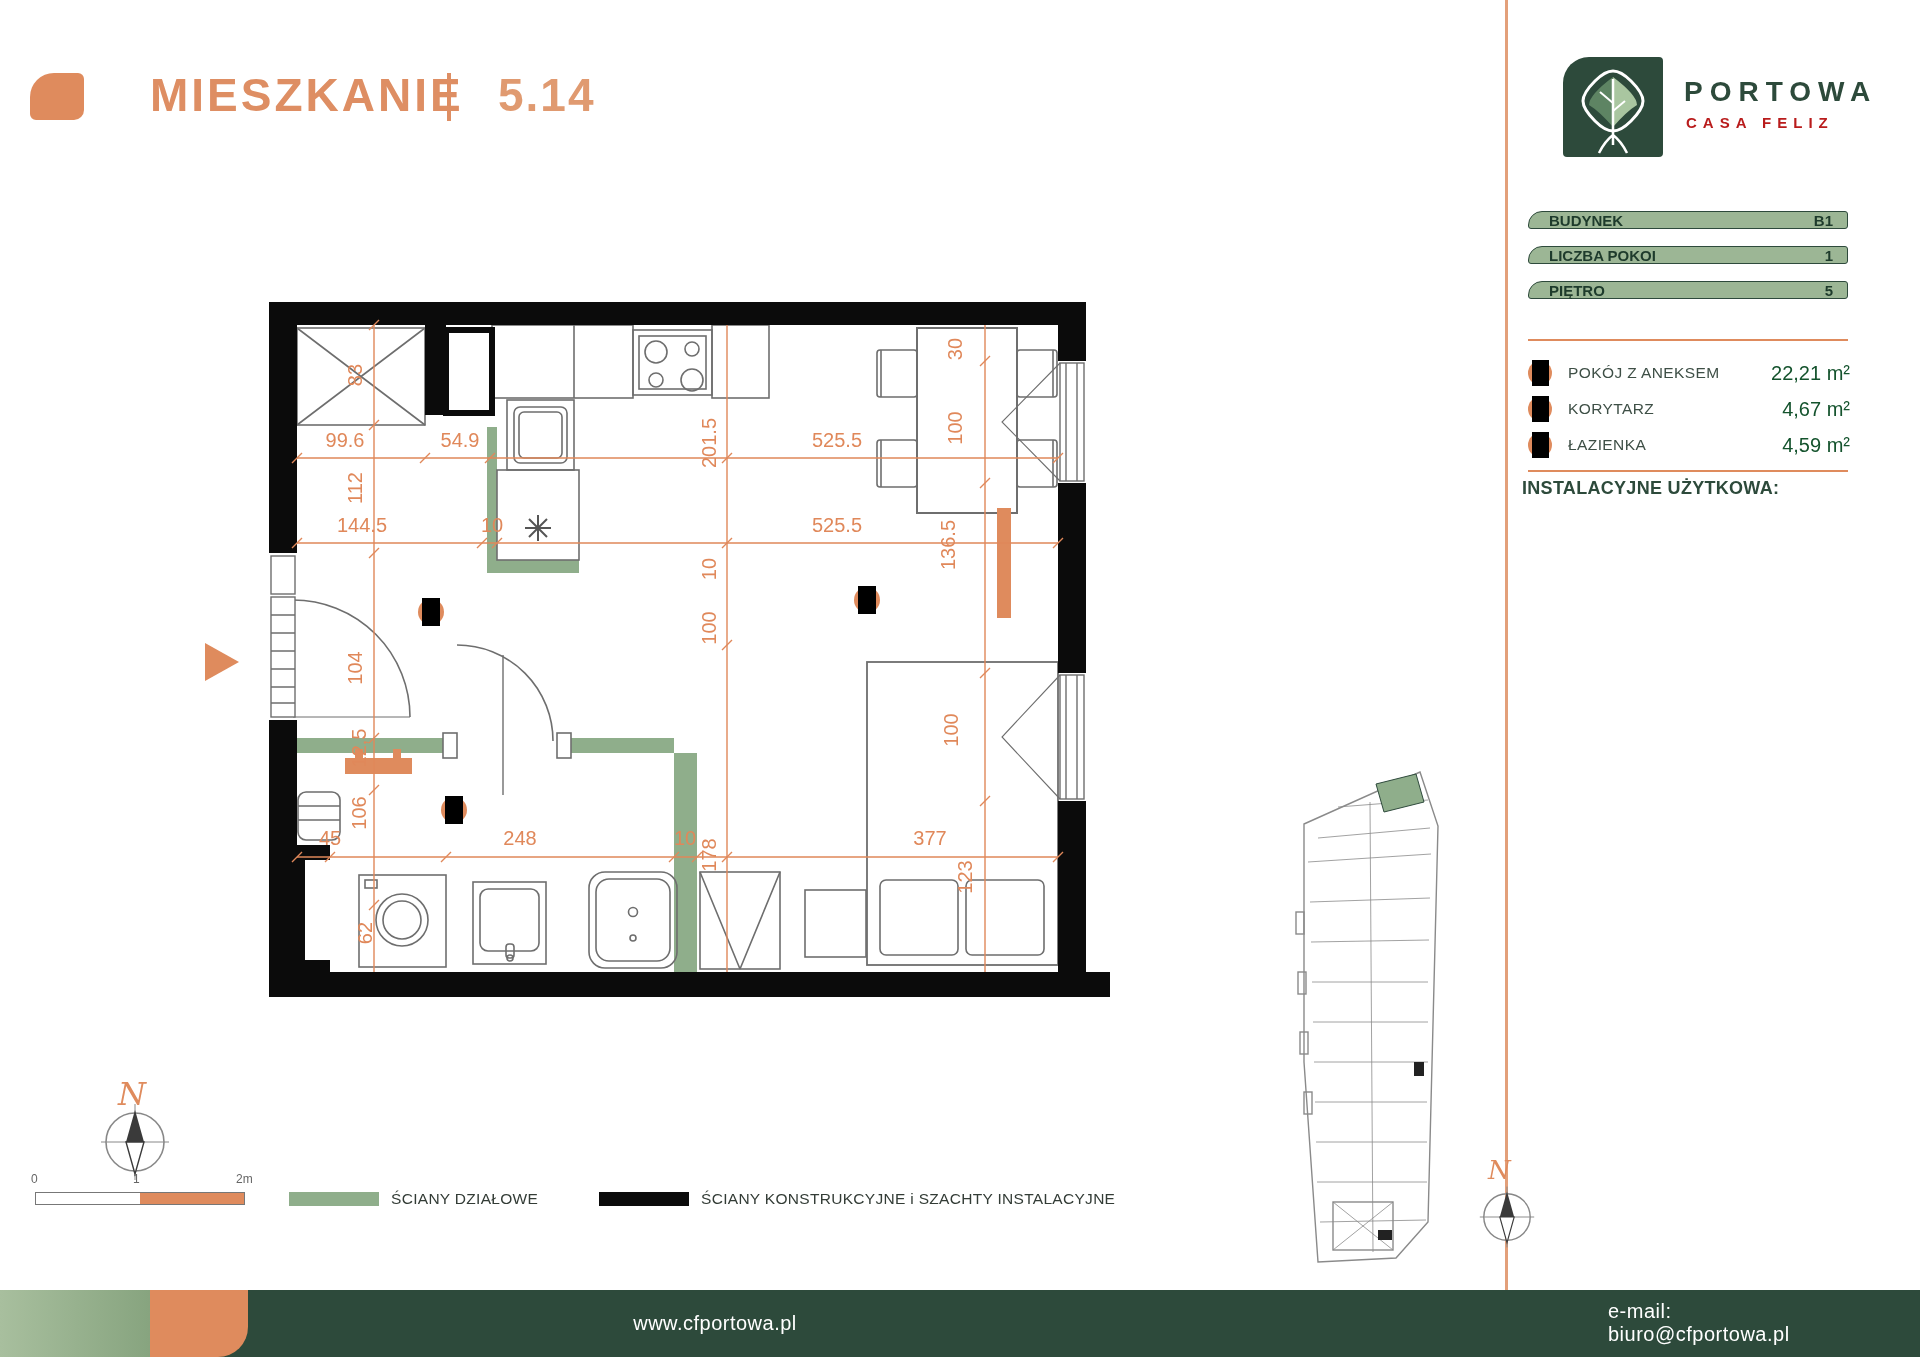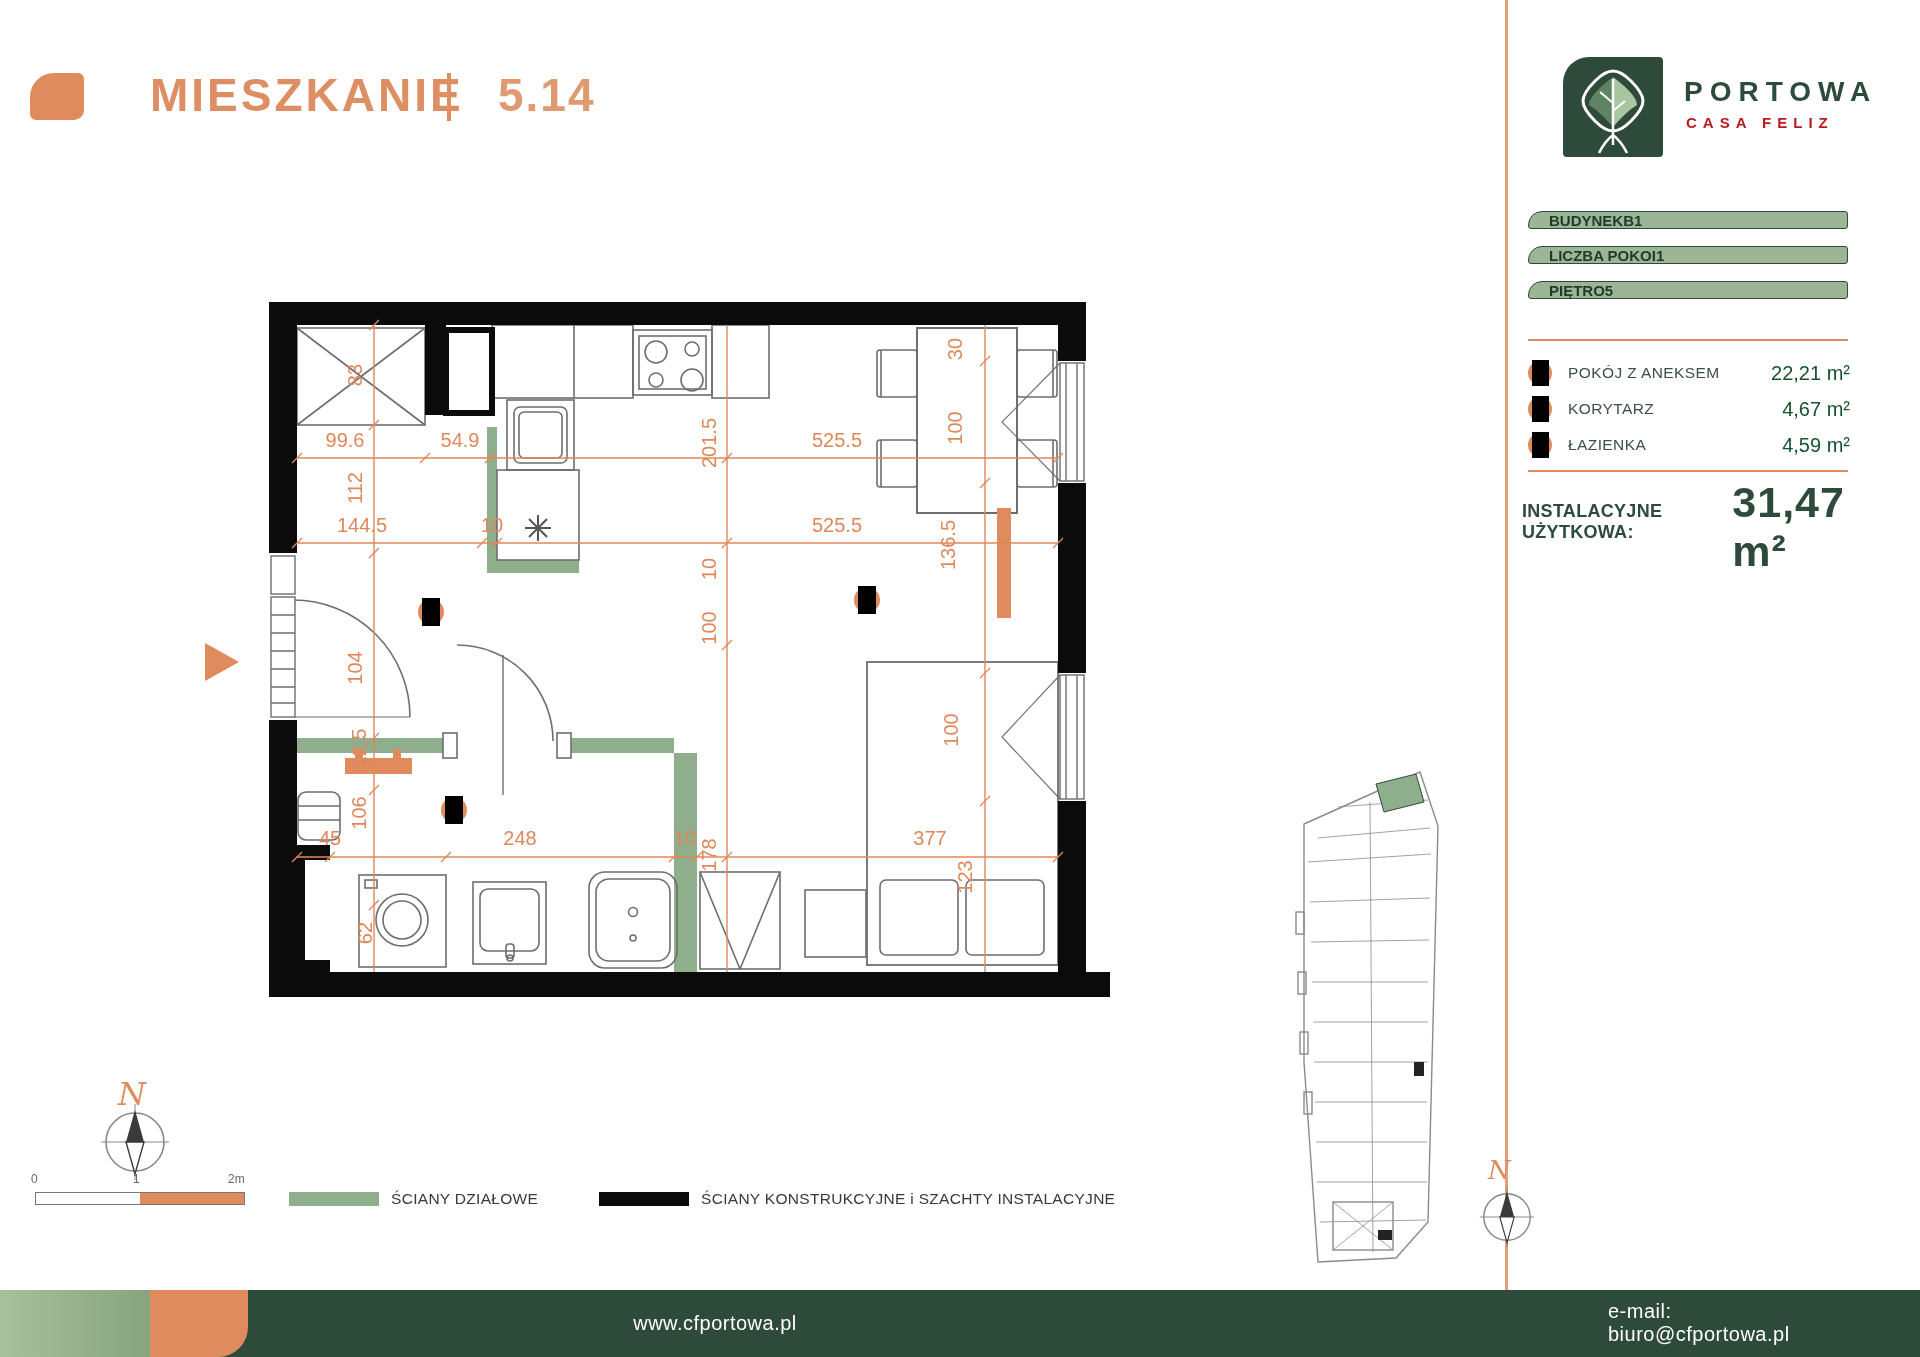--- a/index.html
+++ b/index.html
@@ -16,21 +16,21 @@
   
   .v-divider{position:absolute;left:1505px;top:0;width:3px;height:1357px;background:#E3A07A;}
   .logo-box{position:absolute;left:1563px;top:57px;width:100px;height:100px;background:#2D4A3B;
             border-radius:26px 4px 4px 4px;}
   .brand-name{position:absolute;left:1684px;top:76px;font-size:28px;font-weight:bold;color:#2D4A3B;
               letter-spacing:7px;}
   .brand-sub{position:absolute;left:1686px;top:114px;font-size:15px;font-weight:bold;color:#b91c1c;
              letter-spacing:6px;}
   .info-row{position:absolute;left:1528px;width:320px;height:18px;background:#9CB695;
             border:1.6px solid #2E4A3C;border-radius:14px 3px 3px 3px;box-sizing:border-box;
-            display:flex;align-items:center;padding:0 14px 0 20px;
+            display:flex;align-items:center;justify-content:space-between;padding:0 14px 0 20px;
             font-size:15px;font-weight:bold;color:#1E3B2C;}
   .hr-orange{position:absolute;left:1528px;width:320px;height:0;border-top:2.5px solid #DF8B5D;}
   .room-row{position:absolute;left:1528px;width:322px;height:26px;display:flex;align-items:center;}
   .room-ico{position:relative;width:26px;height:26px;flex:0 0 26px;margin-right:14px;}
   .room-ico .circ{position:absolute;left:0;top:1px;width:24px;height:24px;border-radius:50%;background:#DF8B5D;}
   .room-ico .blk{position:absolute;left:4px;top:0;width:17px;height:26px;background:#000;}
   .room-name{font-size:15.5px;color:#3E4F46;letter-spacing:0.4px;flex:1;}
   .room-area{font-size:20px;color:#14532d;}
   .total-line{position:absolute;left:1522px;top:478px;width:352px;display:flex;align-items:baseline;}
   .total-label{font-size:18px;font-weight:bold;color:#2D4A3B;letter-spacing:0.3px;}
@@ -122,21 +122,20 @@
         <span class="blk"></span>
       </span>
     <span class="room-name">ŁAZIENKA</span>
     <span class="room-area">4,59 m²</span>
   </div>
 
   <div class="hr-orange" style="top:470px"></div>
 
   <div class="total-line">
     <span class="total-label">INSTALACYJNE UŻYTKOWA:</span>
-    <span class="total-value">31,47 m²</span>
   </div>
 
   <svg id="plan-svg" viewBox="170 290 1010 720" style="position:absolute;left:170px;top:290px;width:1010px;height:720px">
 
     <g fill="#8FAE8B" stroke="none">
       <rect x="487" y="427" width="10" height="146"></rect>
       <rect x="487" y="560" width="92" height="13"></rect>
       <rect x="297" y="738" width="146" height="15"></rect>
       <rect x="571" y="738" width="103" height="15"></rect>
       <rect x="674" y="753" width="23" height="219"></rect>
@@ -319,21 +318,21 @@
   <svg class="compass-svg" style="left:95px;top:1102px;" width="80" height="80" viewBox="0 0 80 80">
     <circle cx="40" cy="40" r="29" fill="none" stroke="#888" stroke-width="1.6"></circle>
     <path d="M40,2 L40,78 M6,40 L74,40" stroke="#888" stroke-width="1"></path>
     <polygon points="40,8 31,40 49,40" fill="#3A3A3A"></polygon>
     <polygon points="40,72 31,40 49,40" fill="#FFF" stroke="#3A3A3A" stroke-width="1.4"></polygon>
   </svg>
 
   <div class="scale-labels">
     <span style="left:31px">0</span>
     <span style="left:133px">1</span>
-    <span style="left:228px">2m</span>
+    <span style="left:236px">2m</span>
   </div>
   <div class="scalebar">
       <span class="half-o"></span>
     </div>
 
   <div class="legend-item" style="left:265px">
     <span class="legend-swatch" id="swatch-partition" style="background: rgb(143, 174, 139);"></span>
     <span class="legend-label">ŚCIANY DZIAŁOWE</span>
   </div>
   <div class="legend-item" style="left:575px">

